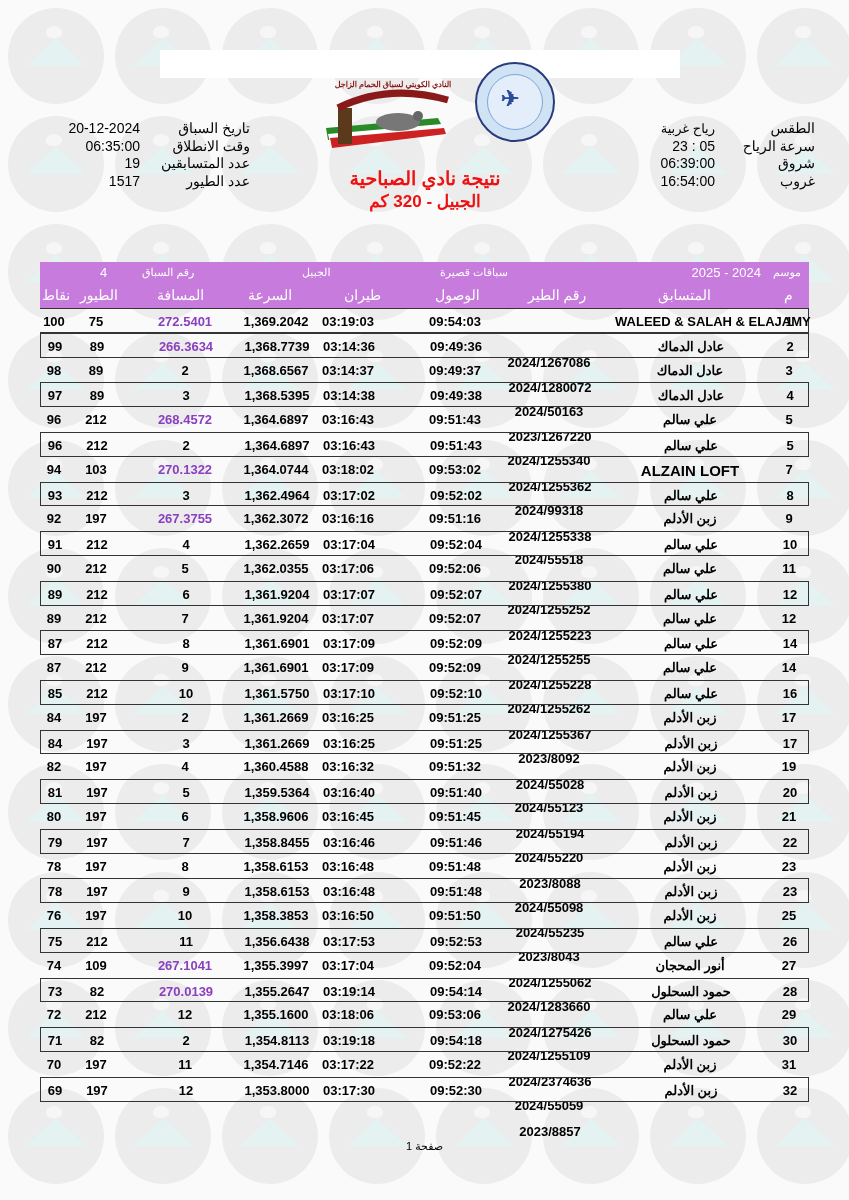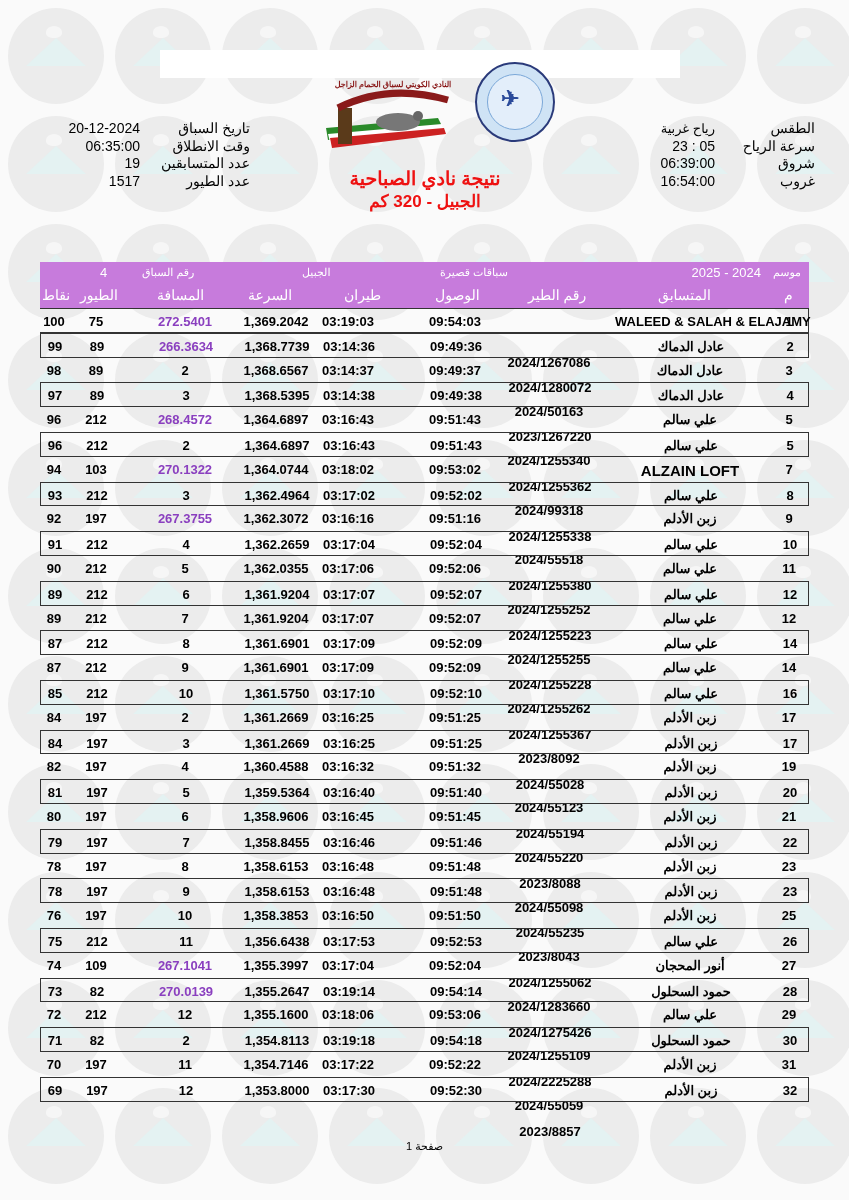--- a/index.html
+++ b/index.html
@@ -577,21 +577,21 @@
           <span class="c-name">علي سالم</span>
           <span class="c-pos">29</span>
         </div>
         <div class="row boxed">
           <span class="c-pts">71</span>
           <span class="c-birds">82</span>
           <span class="c-dist">2</span>
           <span class="c-speed">1,354.8113</span>
           <span class="c-flight">03:19:18</span>
           <span class="c-arr">09:54:18</span>
-          <span class="c-ring">2024/2225288</span>
+          <span class="c-ring">2024/2374636</span>
           <span class="c-name">حمود السحلول</span>
           <span class="c-pos">30</span>
         </div>
         <div class="row">
           <span class="c-pts">70</span>
           <span class="c-birds">197</span>
           <span class="c-dist">11</span>
           <span class="c-speed">1,354.7146</span>
           <span class="c-flight">03:17:22</span>
           <span class="c-arr">09:52:22</span>

